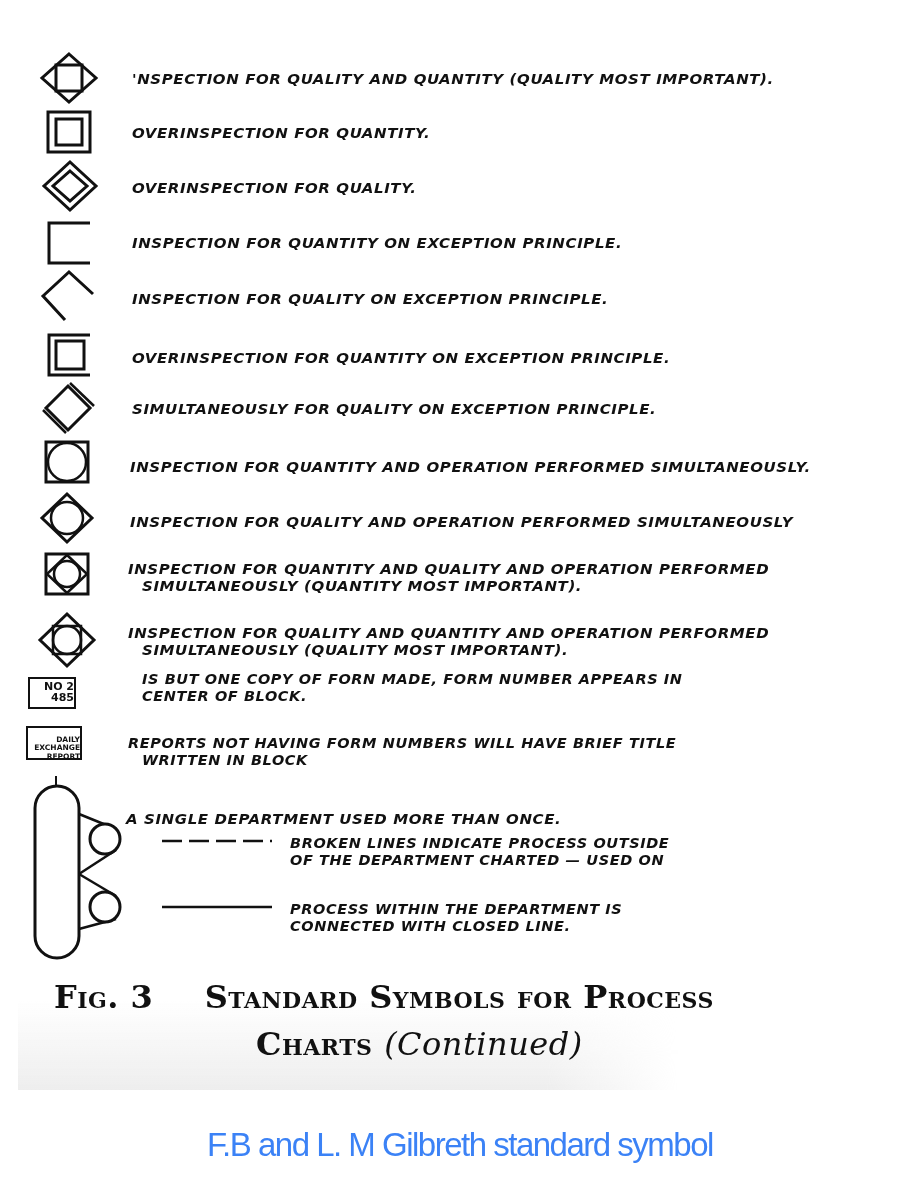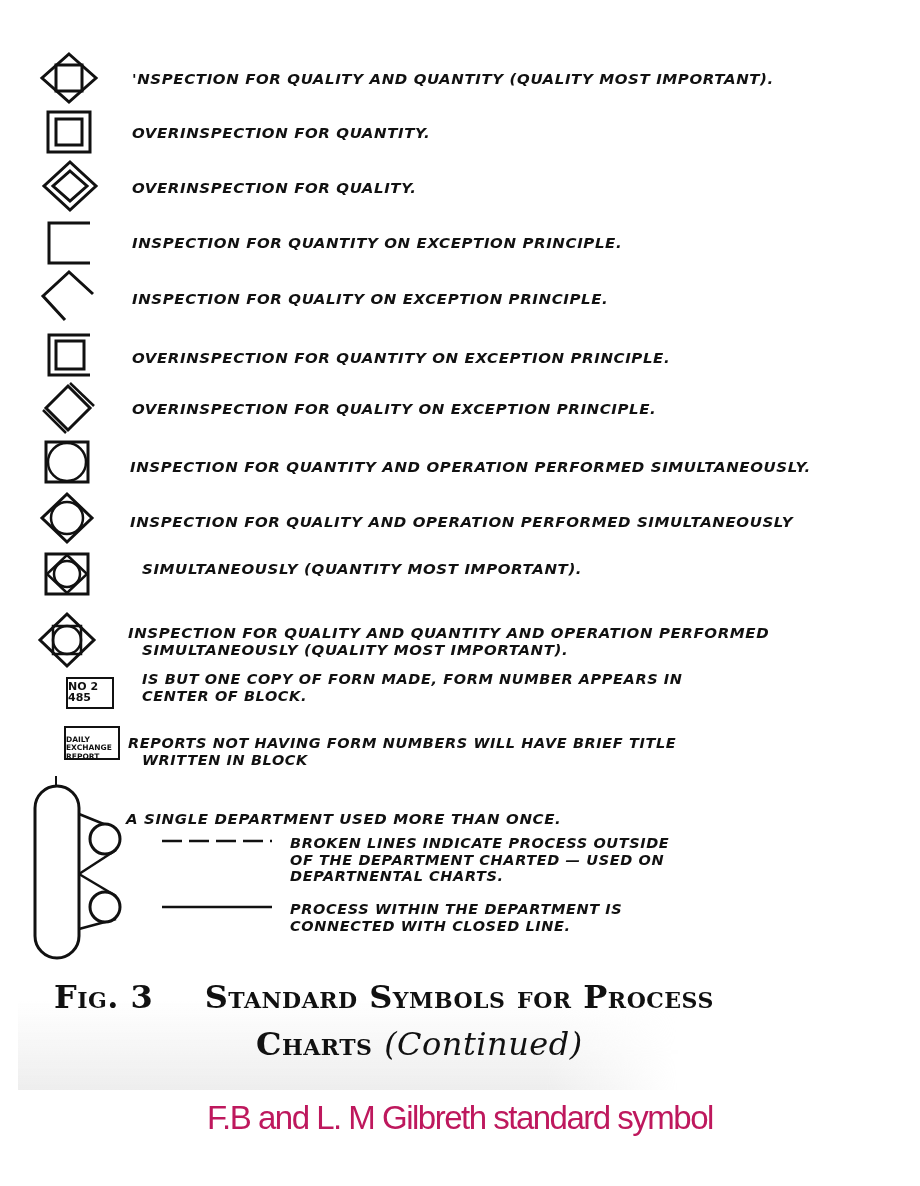--- a/index.html
+++ b/index.html
@@ -55,50 +55,49 @@
     .desc .l2 {
       display: block;
       padding-left: 14px;
     }
     .form-box {
       position: absolute;
       border: 2px solid #111;
       font-family: "DejaVu Sans", sans-serif;
       font-weight: bold;
       color: #111;
-      text-align: left;
+      text-align: right;
       line-height: 1.0;
       box-sizing: border-box;
-      margin-left: 38px;
     }
     .caption {
       position: absolute;
       font-family: "DejaVu Serif", serif;
       font-weight: bold;
       color: #111;
       font-variant: small-caps;
       font-size: 32px;
       letter-spacing: 0.5px;
       white-space: nowrap;
     }
     .caption .it {
       font-style: italic;
       font-variant: normal;
       font-weight: normal;
     }
     .credit {
       position: absolute;
       left: 0;
       width: 920px;
-      top: 1099px;
+      top: 1126px;
       text-align: center;
       font-family: "Liberation Sans", sans-serif;
       font-size: 33px;
       letter-spacing: -1.5px;
-      color: #be185d;
+      color: #3b82f6;
     }
   </style>
 </head>
 <body>
 
 <div class="scan"></div>
 <div class="scan-shade"></div>
 
 <div class="sym" style="left:40px; top:52px;">
   <svg width="58" height="52" viewBox="0 0 58 52">
@@ -146,21 +145,21 @@
 </div>
 <div class="desc" style="left:132px; top:350px;">OVERINSPECTION FOR QUANTITY ON EXCEPTION PRINCIPLE.</div>
 
 <div class="sym" style="left:40px; top:382px;">
   <svg width="56" height="52" viewBox="0 0 56 52">
     <polygon points="28,4 50,26 28,48 6,26" fill="none" stroke="#111" stroke-width="3"></polygon>
     <polyline points="30,1 54,24" fill="none" stroke="#111" stroke-width="2.5"></polyline>
     <polyline points="3,28 26,51" fill="none" stroke="#111" stroke-width="2.5"></polyline>
   </svg>
 </div>
-<div class="desc" style="left:132px; top:401px;">OVERINSPECTION FOR QUALITY ON EXCEPTION PRINCIPLE.</div>
+<div class="desc" style="left:132px; top:401px;">SIMULTANEOUSLY FOR QUALITY ON EXCEPTION PRINCIPLE.</div>
 
 <div class="sym" style="left:44px; top:440px;">
   <svg width="46" height="44" viewBox="0 0 46 44">
     <rect x="2" y="2" width="42" height="40" fill="none" stroke="#111" stroke-width="3"></rect>
     <circle cx="23" cy="22" r="19" fill="none" stroke="#111" stroke-width="2.5"></circle>
   </svg>
 </div>
 <div class="desc" style="left:130px; top:459px;text-align:center;">INSPECTION FOR QUANTITY AND OPERATION PERFORMED SIMULTANEOUSLY.</div>
 
 <div class="sym" style="left:40px; top:492px;">
@@ -172,20 +171,21 @@
 <div class="desc" style="left:130px; top:514px;">INSPECTION FOR QUALITY AND OPERATION PERFORMED SIMULTANEOUSLY</div>
 
 <div class="sym" style="left:44px; top:552px;">
   <svg width="46" height="44" viewBox="0 0 46 44">
     <rect x="2" y="2" width="42" height="40" fill="none" stroke="#111" stroke-width="3"></rect>
     <polygon points="23,3 43,22 23,41 3,22" fill="none" stroke="#111" stroke-width="2.5"></polygon>
     <circle cx="23" cy="22" r="13" fill="none" stroke="#111" stroke-width="2.5"></circle>
   </svg>
 </div>
 <div class="desc" style="left:128px; top:561px;">
+  <span>INSPECTION FOR QUANTITY AND QUALITY AND OPERATION PERFORMED</span>
   <span class="l2">SIMULTANEOUSLY (QUANTITY MOST IMPORTANT).</span>
 </div>
 
 <div class="sym" style="left:38px; top:612px;">
   <svg width="58" height="56" viewBox="0 0 58 56">
     <polygon points="29,2 56,28 29,54 2,28" fill="none" stroke="#111" stroke-width="3"></polygon>
     <rect x="15" y="14" width="28" height="28" fill="none" stroke="#111" stroke-width="2.5"></rect>
     <circle cx="29" cy="28" r="14" fill="none" stroke="#111" stroke-width="2.5"></circle>
   </svg>
 </div>
@@ -228,21 +228,20 @@
 <div class="desc" style="left:126px; top:802px;margin-top:9px;">A SINGLE DEPARTMENT USED MORE THAN ONCE.</div>
 
 <div class="sym" style="left:160px; top:838px;">
   <svg width="114" height="6" viewBox="0 0 114 6">
     <line x1="2" y1="3" x2="112" y2="3" stroke="#111" stroke-width="2.5" stroke-dasharray="20,7"></line>
   </svg>
 </div>
 <div class="desc" style="left:290px; top:836px; font-size:14.5px; line-height:17px;">
   <span style="display:block;">BROKEN LINES INDICATE PROCESS OUTSIDE</span>
   <span style="display:block;">OF THE DEPARTMENT CHARTED — USED ON</span>
-  <span style="display:block;">DEPARTNENTAL CHARTS.</span>
 </div>
 
 <div class="sym" style="left:160px; top:904px;">
   <svg width="114" height="6" viewBox="0 0 114 6">
     <line x1="2" y1="3" x2="112" y2="3" stroke="#111" stroke-width="2.5"></line>
   </svg>
 </div>
 <div class="desc" style="left:290px; top:902px; font-size:14.5px; line-height:17px;">
   <span style="display:block;">PROCESS WITHIN THE DEPARTMENT IS</span>
   <span style="display:block;">CONNECTED WITH CLOSED LINE.</span>

